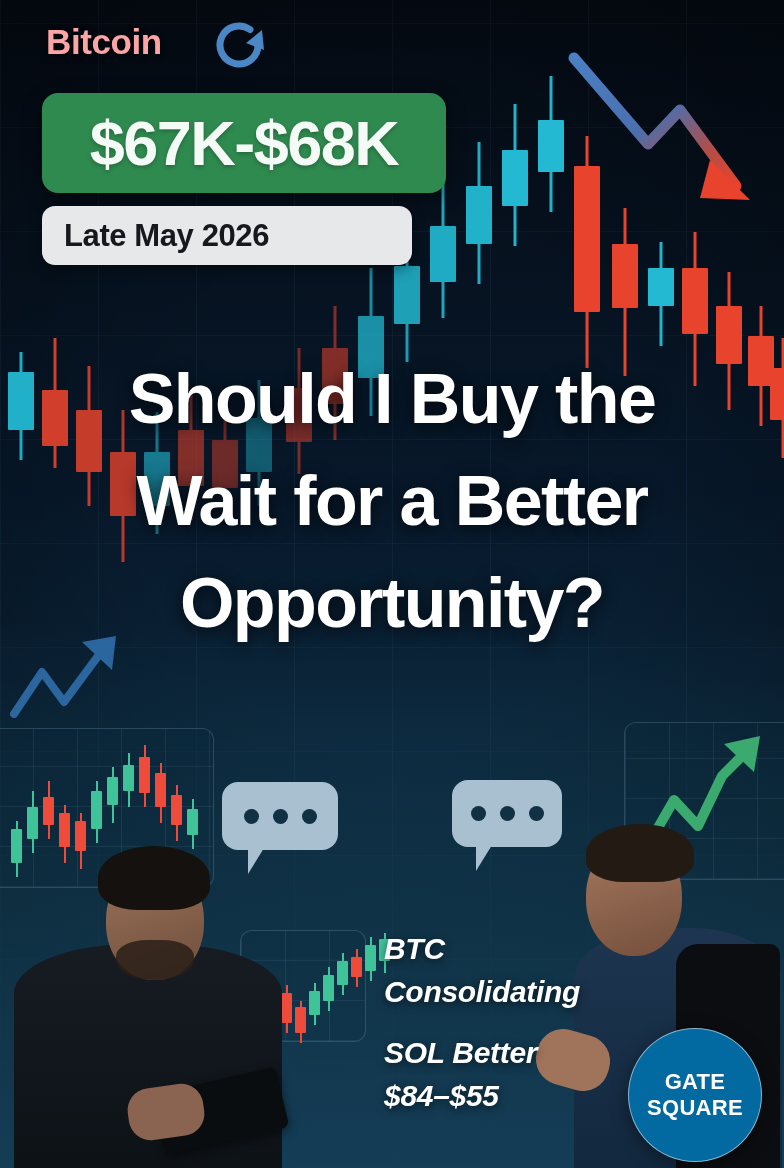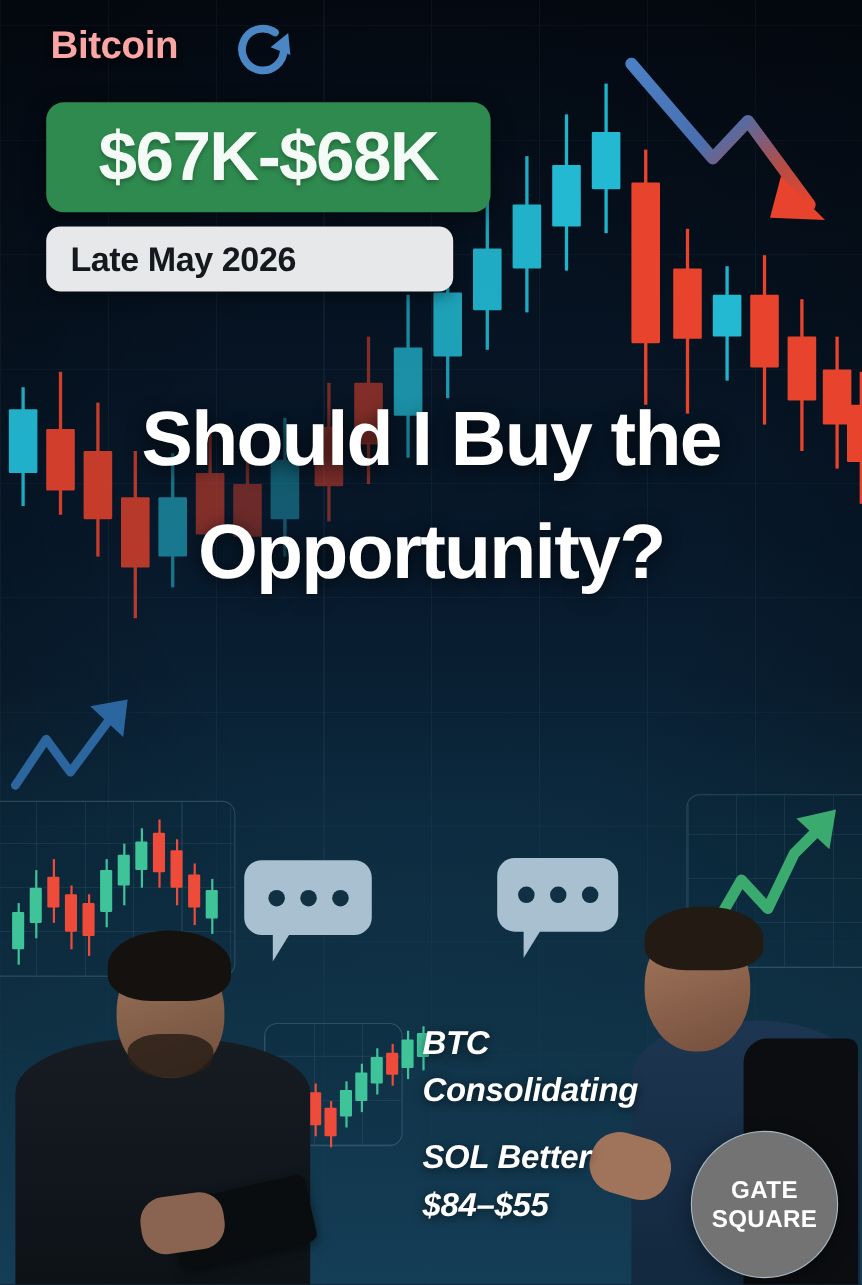--- a/index.html
+++ b/index.html
@@ -164,21 +164,21 @@
     font-style:italic;
   }
   .cap-btc { left:384px; top:928px; font-size:30px; line-height:1.42; }
   .cap-sol { left:384px; top:1032px; font-size:30px; line-height:1.42; }
 
   
   .gate-badge {
     position:absolute; left:628px; top:1028px;
     width:134px; height:134px;
     border-radius:50%;
-    background:#737373;
+    background:#0369a1;
     border:1.5px solid rgba(190,215,232,.70);
     display:flex; flex-direction:column;
     align-items:center; justify-content:center;
     line-height:1.16;
     box-shadow:0 4px 18px rgba(0,0,0,.4);
   }
   .gate-badge span {
     color:#ffffff; font-size:22px; font-weight:bold; letter-spacing:.3px;
   }
 </style>
@@ -464,20 +464,21 @@
   <div class="price-badge">
     <span>$67K-$68K</span>
   </div>
 
   <div class="date-chip">
     <span>Late May 2026</span>
   </div>
 
   <div class="headline" id="headline">
       <span class="hl-line">Should I Buy the</span>
+      <span class="hl-line">Wait for a Better</span>
       <span class="hl-line">Opportunity?</span>
     </div>
 
   <div class="cap cap-btc">
     <div>BTC</div>
     <div>Consolidating</div>
   </div>
 
   <div class="cap cap-sol">
     <div>SOL Better</div>

